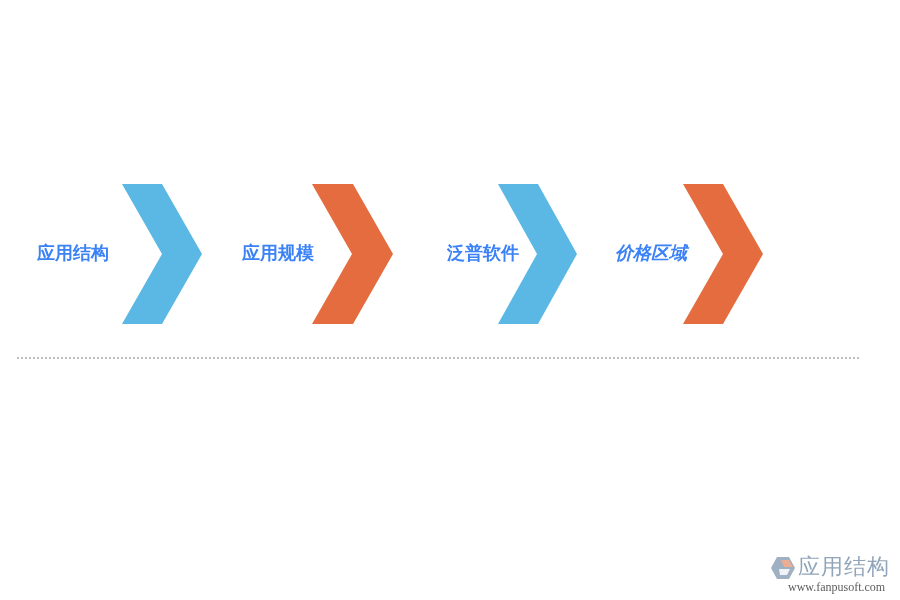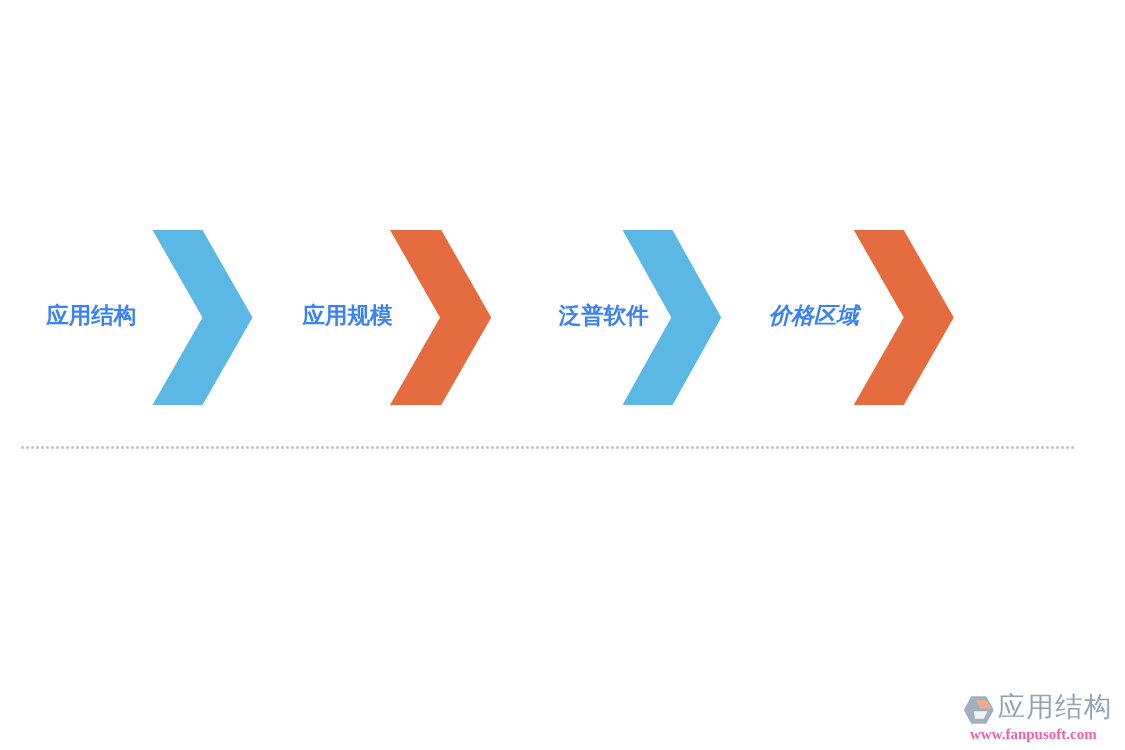--- a/index.html
+++ b/index.html
@@ -58,26 +58,26 @@
       left: 30px;
       top: 1px;
       font-size: 22px;
       color: #7d95ad;
       letter-spacing: 1px;
       white-space: nowrap;
       line-height: 28px;
     }
     .wm-url {
       position: absolute;
-      left: 8px;
+      left: 20px;
       top: 29px;
       font-family: "Liberation Serif", "DejaVu Serif", serif;
       font-size: 12px;
-      font-weight: bold;
-      color: #ec4899;
+      font-weight: normal;
+      color: #404040;
       white-space: nowrap;
       line-height: 13px;
     }
   </style>
 </head>
 <body>
 
 <div>
 
   <div class="step-label" style="left:37px; top:243px;">应用结构</div>

